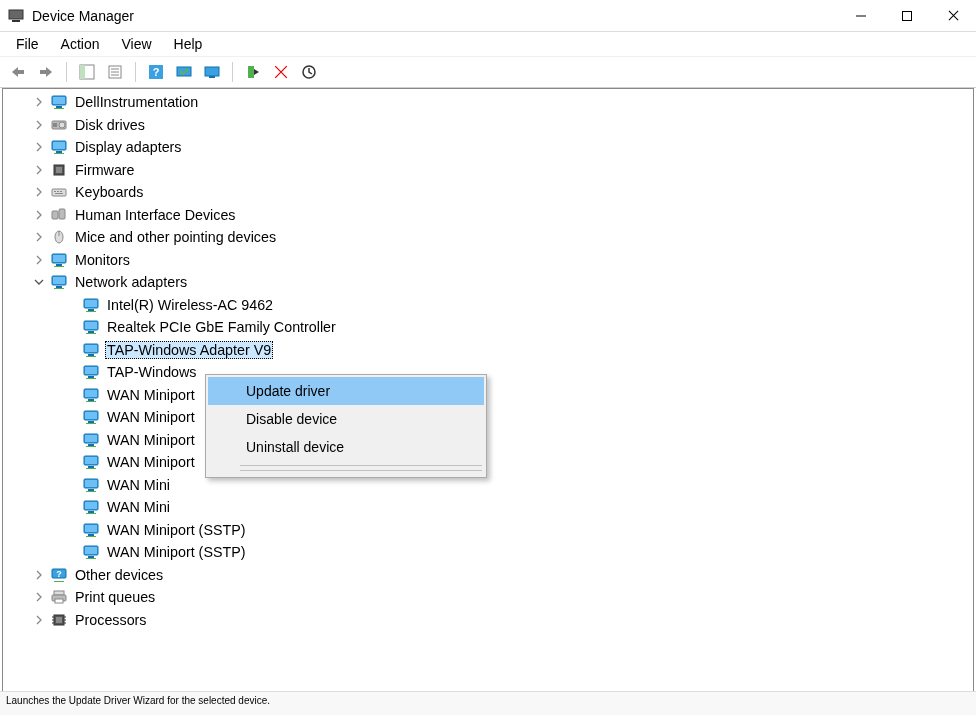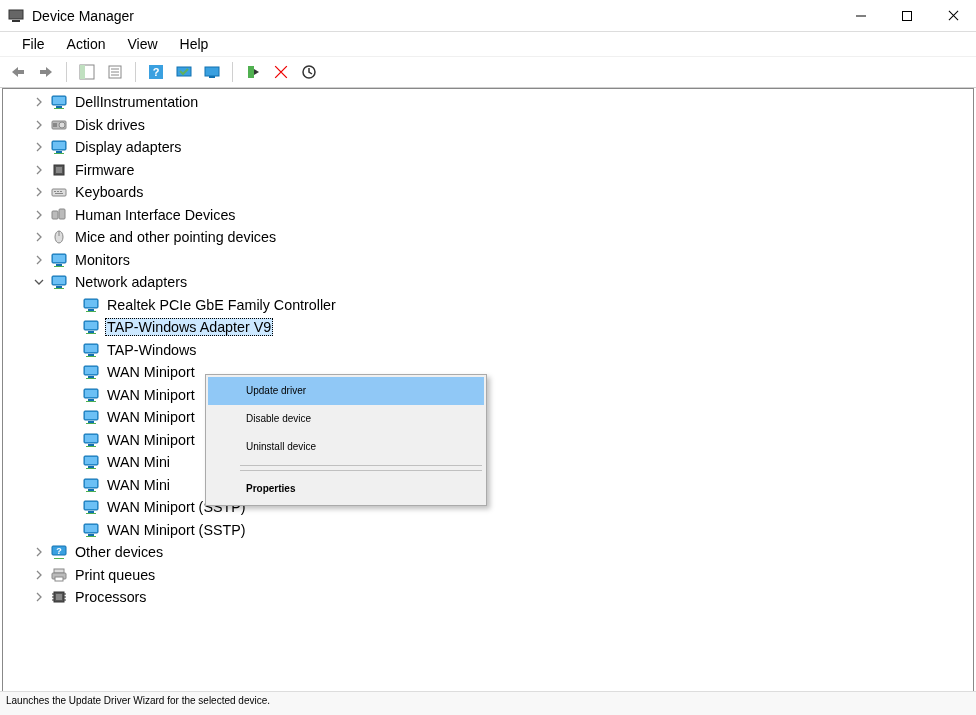--- a/index.html
+++ b/index.html
@@ -6,21 +6,21 @@
 body { width: 976px; height: 715px; background: #fff; overflow: hidden; font-size: 14px; color: #000; }
 
 
 .titlebar { height: 32px; display: flex; align-items: center; padding-left: 8px; border-bottom: 1px solid #ddd; }
 .titlebar .app-icon { width: 16px; height: 16px; margin-right: 8px; display: inline-flex; }
 .titlebar .title { flex: 1; font-size: 14px; }
 .win-btns { display: flex; height: 100%; }
 .win-btn { width: 46px; height: 100%; display: flex; align-items: center; justify-content: center; }
 
 
-.menubar { height: 24px; display: flex; align-items: center; padding: 0 12px; gap: 2px; font-size: 14px; }
+.menubar { height: 24px; display: flex; align-items: center; padding: 0 6px; gap: 2px; font-size: 14px; }
 .menubar .menu-item { padding: 2px 10px; border-radius: 2px; }
 
 
 .toolbar { height: 32px; display: flex; align-items: center; padding: 0 6px; gap: 4px; border-top: 1px solid #f0f0f0; border-bottom: 1px solid #d0d0d0; background: #fff; }
 .tool-btn { width: 24px; height: 24px; display: flex; align-items: center; justify-content: center; border-radius: 2px; }
 .tool-sep { width: 1px; height: 20px; background: #d0d0d0; margin: 0 4px; }
 
 
 .tree-container { position: relative; height: 631px; border: 1px solid #888; margin: 0 2px; overflow: hidden; }
 .tree { height: 100%; overflow-y: scroll; overflow-x: hidden; padding: 2px 0; font-size: 14.3px; }
@@ -31,21 +31,21 @@
 
 .node { display: flex; align-items: center; height: 22.5px; padding-left: 30px; white-space: nowrap; }
 .node.child { padding-left: 80px; }
 .expander { width: 12px; height: 12px; margin-right: 6px; display: inline-flex; align-items: center; justify-content: center; color: #888; font-size: 10px; flex-shrink: 0; }
 .dev-icon { width: 16px; height: 16px; margin-right: 6px; display: inline-flex; align-items: center; justify-content: center; flex-shrink: 0; }
 .node .label { padding: 1px 2px; }
 .node.selected .label { background: #cce8ff; border: 1px dotted #000; padding: 0 1px; }
 
 
 .ctxmenu { position: absolute; left: 202px; top: 285px; width: 282px; background: #f0f0f0; border: 1px solid #aaa; box-shadow: 3px 3px 5px rgba(0,0,0,0.25); padding: 2px; }
-.ctx-item { height: 28px; line-height: 28px; padding-left: 38px; font-size: 10px; position: relative; }
+.ctx-item { height: 28px; line-height: 28px; padding-left: 38px; font-size: 14px; position: relative; }
 .ctx-item.highlight { background: #90c8f6; }
 .ctx-item.bold { font-weight: 600; }
 .ctx-sep { height: 1px; background: #c0c0c0; margin: 4px 2px 4px 32px; }
 
 
 .statusbar { position: absolute; left: 0; right: 0; bottom: 0; height: 24px; padding: 3px 6px; font-size: 10px; background: #f8f8f8; border-top: 1px solid #ddd; }
 
 
 .mon { width: 16px; height: 16px; display: block; }
 
@@ -334,20 +334,28 @@
           </svg>
         </span>
         <span class="label">Network adapters</span>
       </div>
       <div class="node child">
         <span class="dev-icon">
           <svg class="mon">
             <use href="#i-monitor"></use>
           </svg>
         </span>
+        <span class="label">Intel(R) Wireless-AC 9462</span>
+      </div>
+      <div class="node child">
+        <span class="dev-icon">
+          <svg class="mon">
+            <use href="#i-monitor"></use>
+          </svg>
+        </span>
         <span class="label">Realtek PCIe GbE Family Controller</span>
       </div>
       <div class="node child selected">
         <span class="dev-icon">
           <svg class="mon">
             <use href="#i-monitor"></use>
           </svg>
         </span>
         <span class="label">TAP-Windows Adapter V9</span>
       </div>
@@ -463,17 +471,16 @@
         <span class="label">Processors</span>
       </div>
     </div>
 
   <div class="ctxmenu" id="ctxmenu">
       <div class="ctx-item highlight">Update driver</div>
       <div class="ctx-item">Disable device</div>
       <div class="ctx-item">Uninstall device</div>
       <div class="ctx-sep"></div>
       <div class="ctx-sep"></div>
-      <div class="ctx-item bold">Properties</div>
     </div>
 </div>
 
 <div class="statusbar">Launches the Update Driver Wizard for the selected device.</div>
 
 </body></html>

